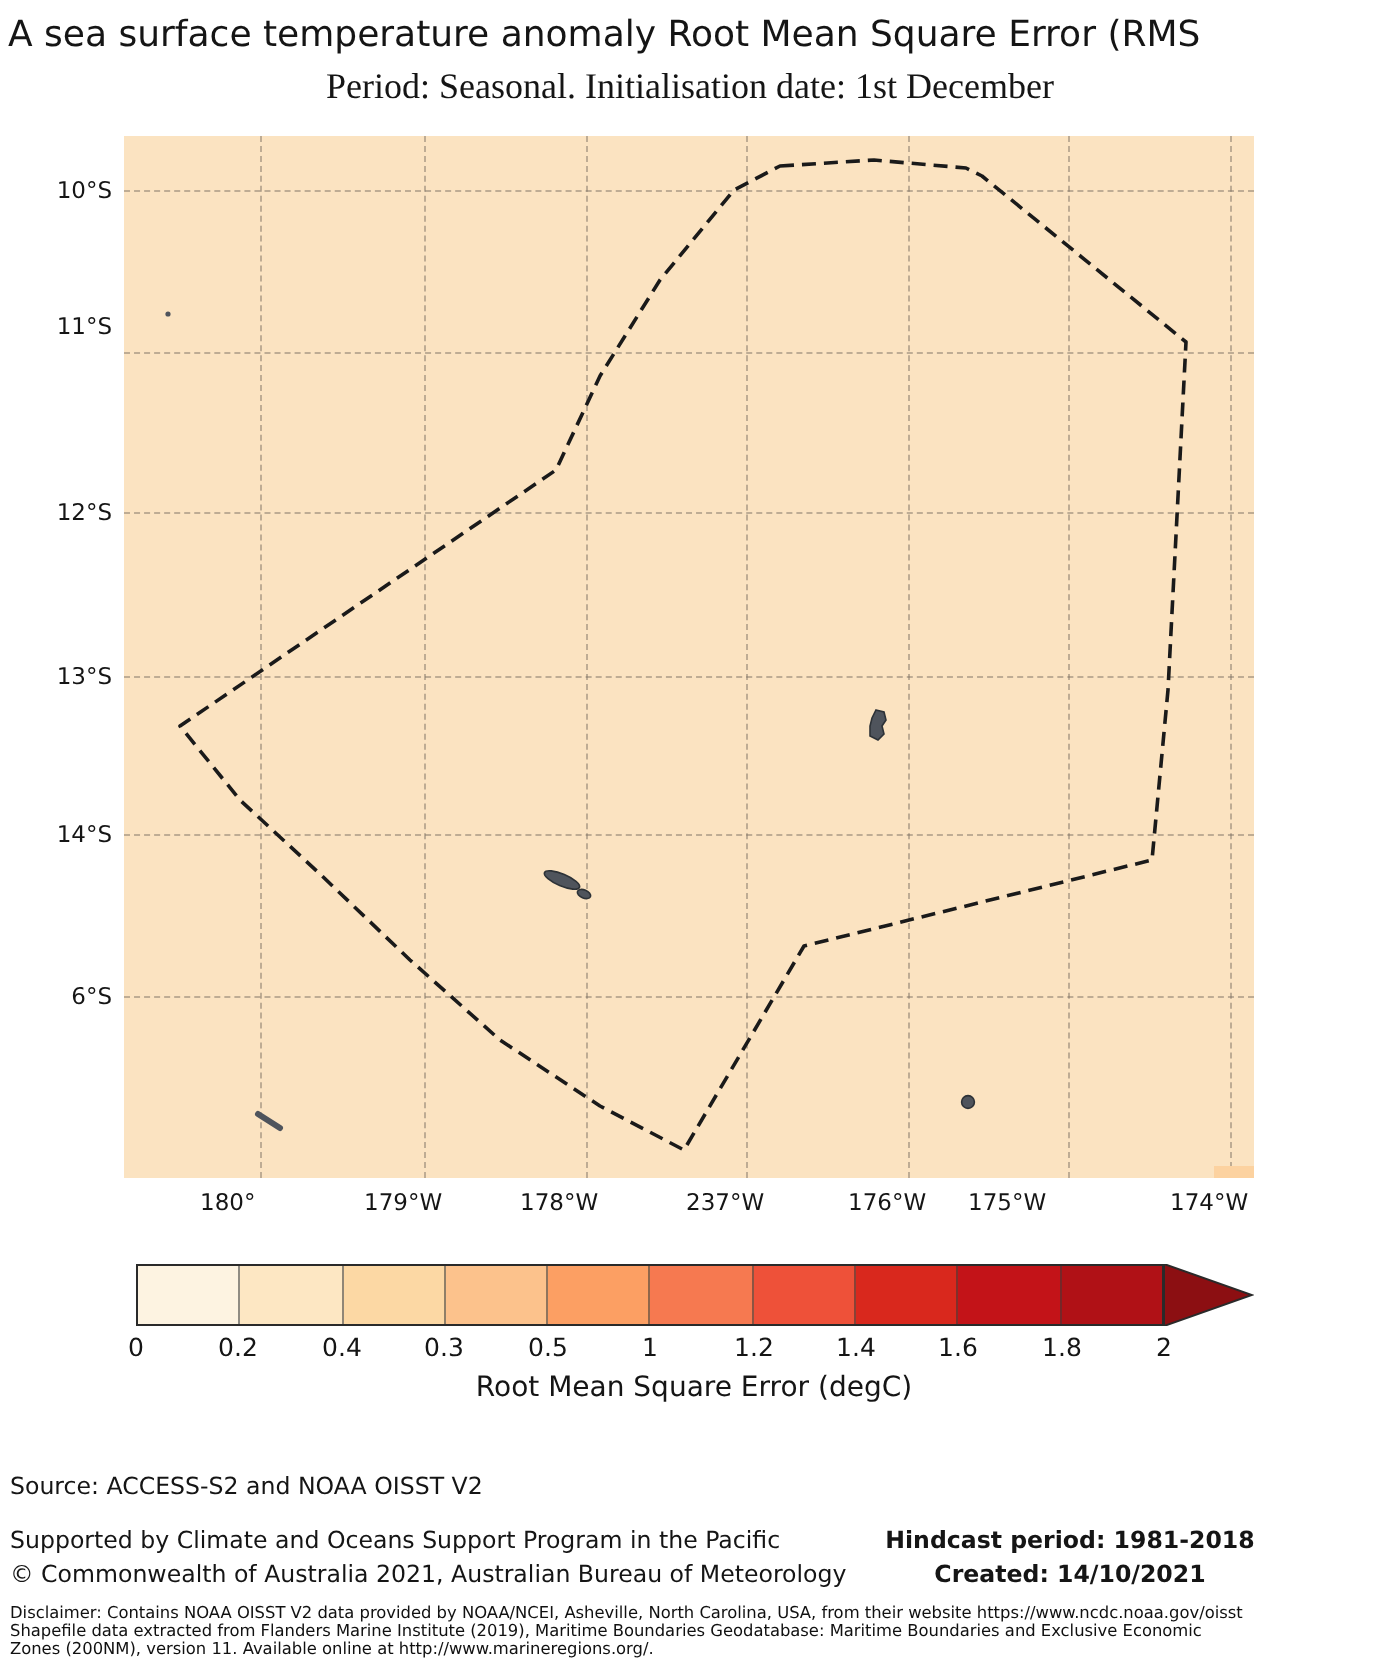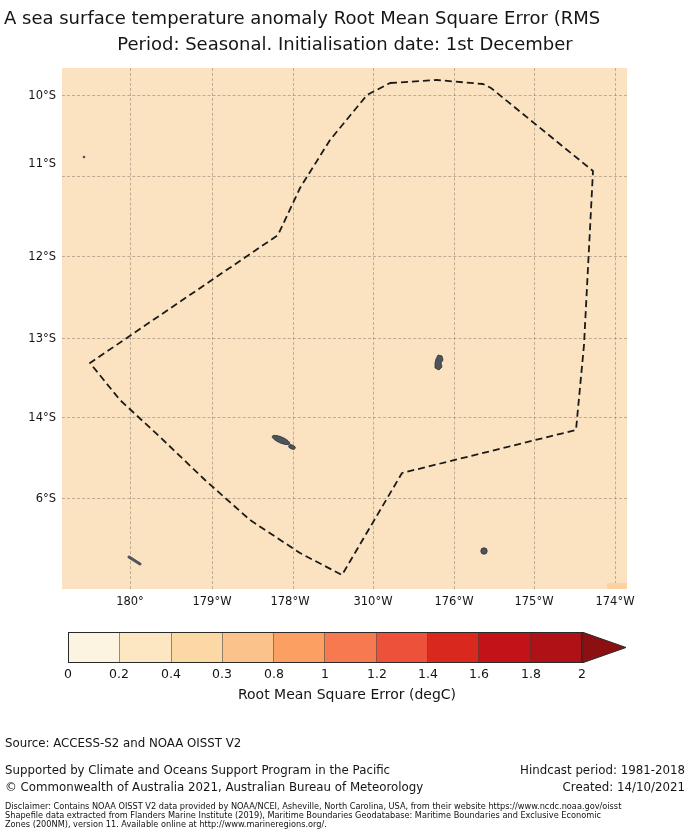--- a/index.html
+++ b/index.html
@@ -2,40 +2,40 @@
 <html><head>
 <meta charset="utf-8">
 <style>
   html,body{margin:0;padding:0;background:#ffffff;}
   body{
     width:690px;height:839px;position:relative;overflow:hidden;
     font-family:"DejaVu Sans",sans-serif;color:#151515;
   }
   .abs{position:absolute;}
   .title1{left:4px;top:7px;font-size:18px;white-space:nowrap;width:690px;overflow:hidden;}
-  .title2{left:0;top:33px;width:690px;text-align:center;font-size:18px;white-space:nowrap;}
+  .title2{left:0;top:33px;width:690px;text-align:center;font-size:18px;white-space:nowrap;font-family:Liberation Serif, serif;}
   .map{left:62px;top:68px;width:565px;height:521px;}
   .gl{position:absolute;pointer-events:none;}
   .glv{width:0;top:0;height:521px;border-left:1px dashed rgba(130,118,104,0.5);}
   .glh{height:0;left:0;width:565px;border-top:1px dashed rgba(130,118,104,0.5);}
   .map-svg{position:absolute;left:0;top:0;width:565px;height:521px;}
   .eez{fill:none;stroke:#1a1a1a;stroke-width:1.8;stroke-dasharray:7,4;stroke-linejoin:round;}
   .island{stroke:#2d3237;stroke-width:0.8;}
   .hotcell{left:545px;top:515px;width:20px;height:6px;}
   .ytick{left:0;width:56px;text-align:right;font-size:11.5px;height:14px;line-height:14px;}
-  .xtick{top:594px;width:60px;text-align:center;font-size:11.5px;}
+  .xtick{top:594px;width:60px;text-align:left;font-size:11.5px;}
   .cbar{left:68px;top:632px;width:514px;height:31px;display:flex;border:1px solid #2a2a2a;box-sizing:border-box;}
   .cbseg{flex:1 1 0;border-right:1px solid rgba(55,55,55,0.55);}
   .cbseg:last-child{border-right:none;}
   .cbarrow{left:582px;top:632px;width:45px;height:31px;}
   .cbtick{top:666px;width:44px;text-align:center;font-size:12.5px;}
   .cblabel{left:68px;top:686px;width:558px;text-align:center;font-size:14px;}
   .foot{font-size:11.8px;white-space:nowrap;}
   .fleft{left:5px;}
-  .fright{left:385px;width:300px;text-align:right;}
+  .fright{left:385px;width:300px;text-align:center;font-weight:bold;}
   .disc{left:5px;width:666px;font-size:8.2px;line-height:9px;white-space:nowrap;overflow:hidden;color:#111;}
 </style>
 </head>
 <body>
 
 <div class="abs title1">A sea surface temperature anomaly Root Mean Square Error (RMS</div>
 <div class="abs title2">Period: Seasonal. Initialisation date: 1st December</div>
 
 <div class="abs ytick" style="top:88px">10°S</div>
 <div class="abs ytick" style="top:156px">11°S</div>
@@ -69,23 +69,23 @@
     <ellipse class="island" cx="230" cy="379" rx="3.5" ry="2" transform="rotate(23 230 379)" style="fill: rgb(79, 84, 92);"></ellipse>
     <circle class="island" cx="422" cy="483" r="3.2" style="fill: rgb(79, 84, 92);"></circle>
     <path d="M67,489 l11,7" fill="none" stroke-width="3" stroke-linecap="round" style="stroke: rgb(79, 84, 92);"></path>
     <circle cx="22" cy="89" r="1.3" style="fill: rgb(79, 84, 92);"></circle>
   </svg>
 </div>
 
 <div class="abs xtick" style="left:100px">180°</div>
 <div class="abs xtick" style="left:182px">179°W</div>
 <div class="abs xtick" style="left:260px">178°W</div>
-<div class="abs xtick" style="left:343px">310°W</div>
+<div class="abs xtick" style="left:343px">237°W</div>
 <div class="abs xtick" style="left:424px">176°W</div>
-<div class="abs xtick" style="left:504px">175°W</div>
+<div class="abs xtick" style="left:484px">175°W</div>
 <div class="abs xtick" style="left:585px">174°W</div>
 
 <div class="abs cbar">
   <div class="cbseg" style="background-color: rgb(253, 243, 225);"></div>
   <div class="cbseg" style="background-color: rgb(253, 231, 195);"></div>
   <div class="cbseg" style="background-color: rgb(252, 216, 164);"></div>
   <div class="cbseg" style="background-color: rgb(252, 194, 140);"></div>
   <div class="cbseg" style="background-color: rgb(252, 159, 99);"></div>
   <div class="cbseg" style="background-color: rgb(246, 121, 80);"></div>
   <div class="cbseg" style="background-color: rgb(238, 81, 57);"></div>
@@ -93,21 +93,21 @@
   <div class="cbseg" style="background-color: rgb(195, 19, 24);"></div>
   <div class="cbseg" style="background-color: rgb(176, 17, 22);"></div>
 </div>
 <svg class="abs cbarrow" viewBox="0 0 45 31" xmlns="http://www.w3.org/2000/svg">
   <polygon points="0,0 44,15.5 0,31" stroke="#2a2a2a" stroke-width="1" fill="#8c0f12"></polygon>
 </svg>
 <div class="abs cbtick" style="left:46px">0</div>
 <div class="abs cbtick" style="left:97px">0.2</div>
 <div class="abs cbtick" style="left:149px">0.4</div>
 <div class="abs cbtick" style="left:200px">0.3</div>
-<div class="abs cbtick" style="left:252px">0.8</div>
+<div class="abs cbtick" style="left:252px">0.5</div>
 <div class="abs cbtick" style="left:303px">1</div>
 <div class="abs cbtick" style="left:355px">1.2</div>
 <div class="abs cbtick" style="left:406px">1.4</div>
 <div class="abs cbtick" style="left:457px">1.6</div>
 <div class="abs cbtick" style="left:509px">1.8</div>
 <div class="abs cbtick" style="left:560px">2</div>
 <div class="abs cblabel">Root Mean Square Error (degC)</div>
 
 <div class="abs foot fleft" style="top:736px">Source: ACCESS-S2 and NOAA OISST V2</div>
 <div class="abs foot fleft" style="top:763px">Supported by Climate and Oceans Support Program in the Pacific</div>

